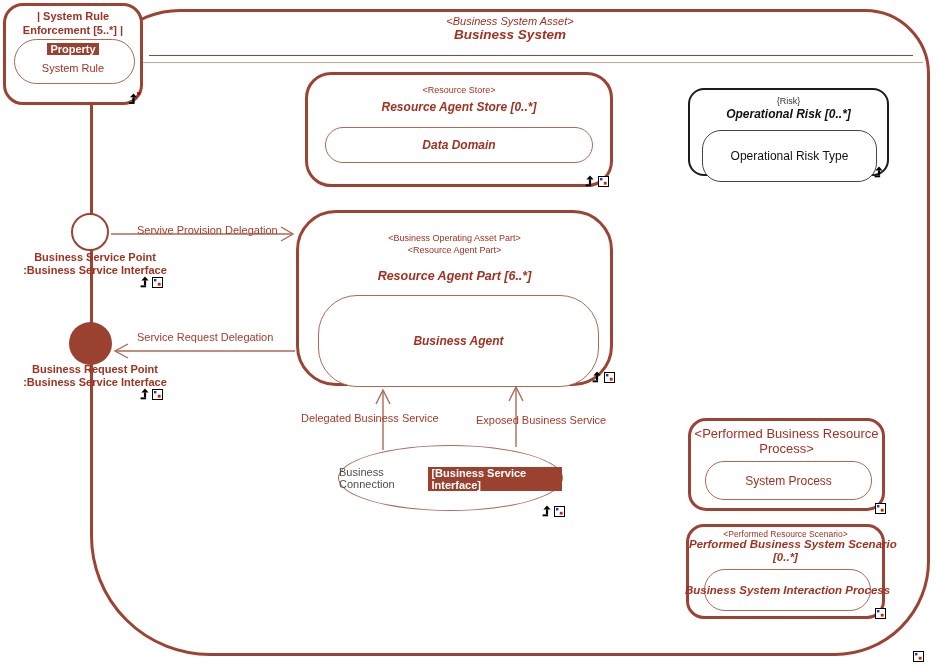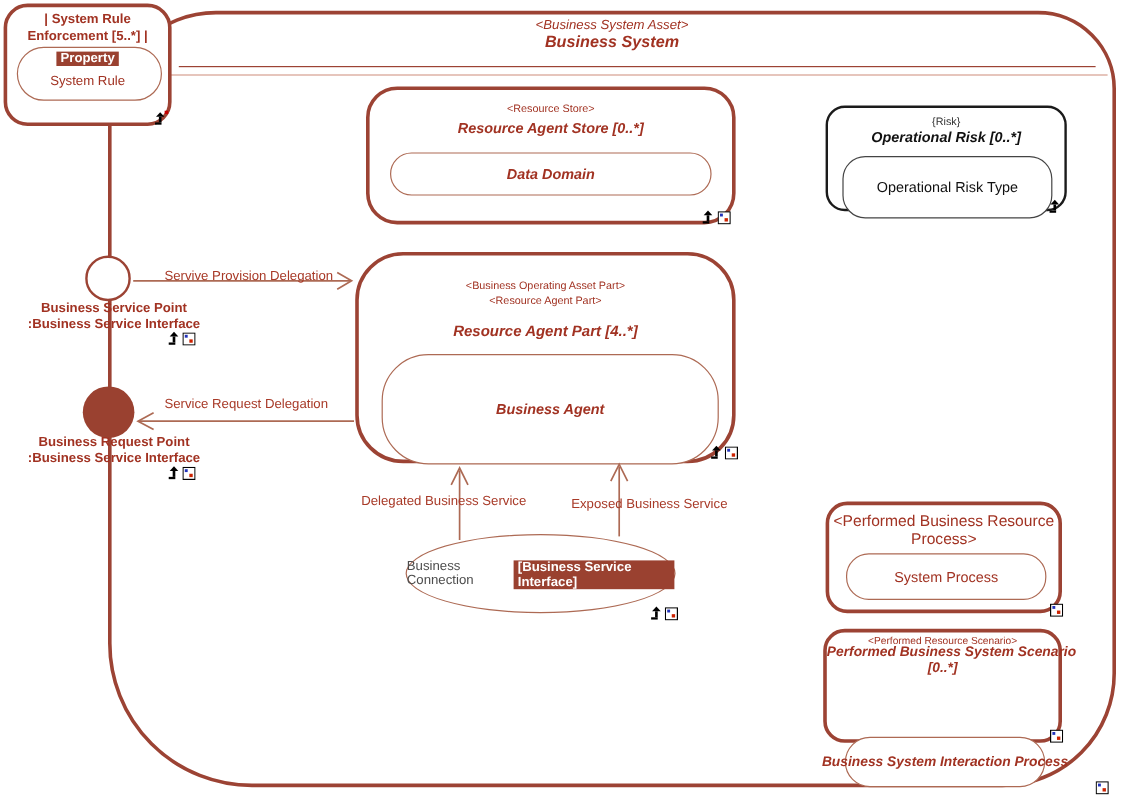--- a/index.html
+++ b/index.html
@@ -57,38 +57,38 @@
     <div class="ctr stereo" style="top:6px;color:#333;">{Risk}</div>
     <div class="ctr title-bi" style="top:17px;color:#111;">Operational Risk [0..*]</div>
     <div class="inner" style="left:12px;top:40px;width:175px;height:52px;border-radius:19px;border-color:#444;">
       <span style="font-size:12px;color:#111;">Operational Risk Type</span>
     </div>
   </div>
 
   <div class="box" style="left:296px;top:210px;width:317px;height:176px;border-radius:40px;z-index:2;">
     <div class="ctr stereo" style="top:20px;">&lt;Business Operating Asset Part&gt;</div>
     <div class="ctr stereo" style="top:32px;">&lt;Resource Agent Part&gt;</div>
-    <div class="ctr title-bi" style="top:56px;font-size:12.5px;">Resource Agent Part [4..*]</div>
+    <div class="ctr title-bi" style="top:56px;font-size:12.5px;">Resource Agent Part [6..*]</div>
     <div class="inner" style="left:19px;top:82px;width:281px;height:92px;border-radius:39px;">
       <span class="title-bi">Business Agent</span>
     </div>
   </div>
 
   <div class="box" style="left:688px;top:418px;width:197px;height:93px;border-radius:18px;z-index:2;">
     <div class="ctr" style="top:5px;font-size:13px;">&lt;Performed Business Resource Process&gt;</div>
     <div class="inner" style="left:14px;top:40px;width:167px;height:39px;border-radius:19px;">
       <span style="font-size:12px;">System Process</span>
     </div>
   </div>
 
   <div class="box" style="left:686px;top:524px;width:199px;height:95px;border-radius:18px;z-index:2;">
     <div class="ctr" style="top:2px;font-size:8.5px;">&lt;Performed Resource Scenario&gt;</div>
     <div class="ctr" style="top:11px;font-size:11.5px;font-weight:bold;font-style:italic;white-space:nowrap;">Performed Business System Scenario</div>
     <div class="ctr" style="top:24px;font-size:11.5px;font-weight:bold;font-style:italic;">[0..*]</div>
-    <div class="inner" style="left:15px;top:42px;width:167px;height:42px;border-radius:21px;overflow:visible;margin-top:45px;">
+    <div class="inner" style="left:15px;top:42px;width:167px;height:42px;border-radius:21px;overflow:visible;">
       <span style="font-size:11.5px;font-weight:bold;font-style:italic;white-space:nowrap;">Business System Interaction Process</span>
     </div>
   </div>
 
   <div style="position:absolute;left:338px;top:445px;width:225px;height:66px;box-sizing:border-box;
               border:1.5px solid var(--maroon-light);border-radius:50%;background:#fff;z-index:2;
               display:flex;flex-direction:row;align-items:center;justify-content:center;">
     <div style="font-size:11px;color:#4D4D4D;">Business Connection</div>
     <div class="hl" style="font-size:11px;margin-top:2px;">[Business Service Interface]</div>
   </div>

